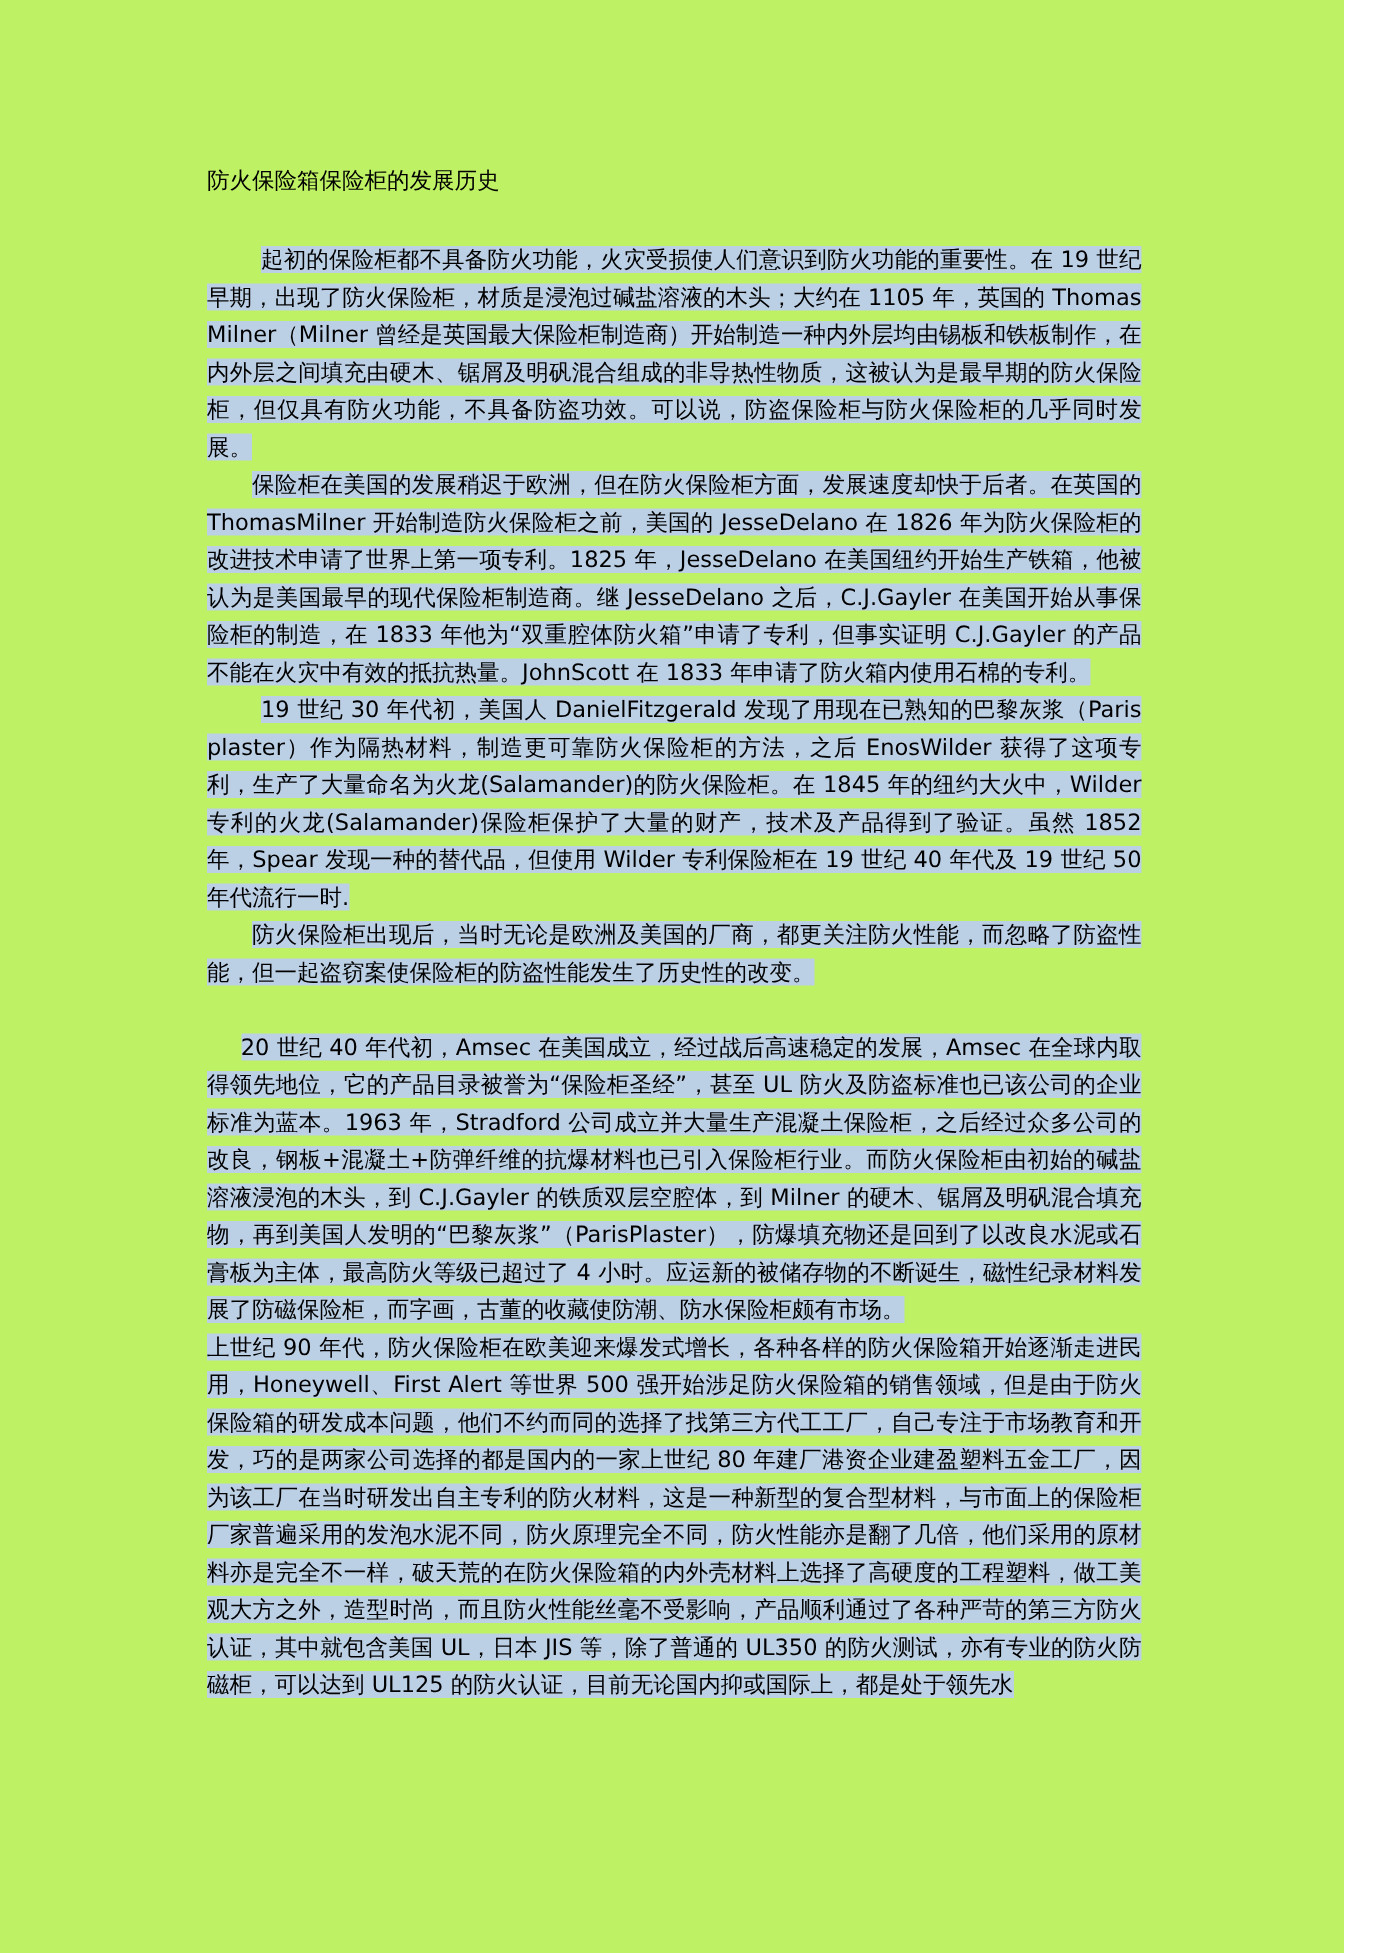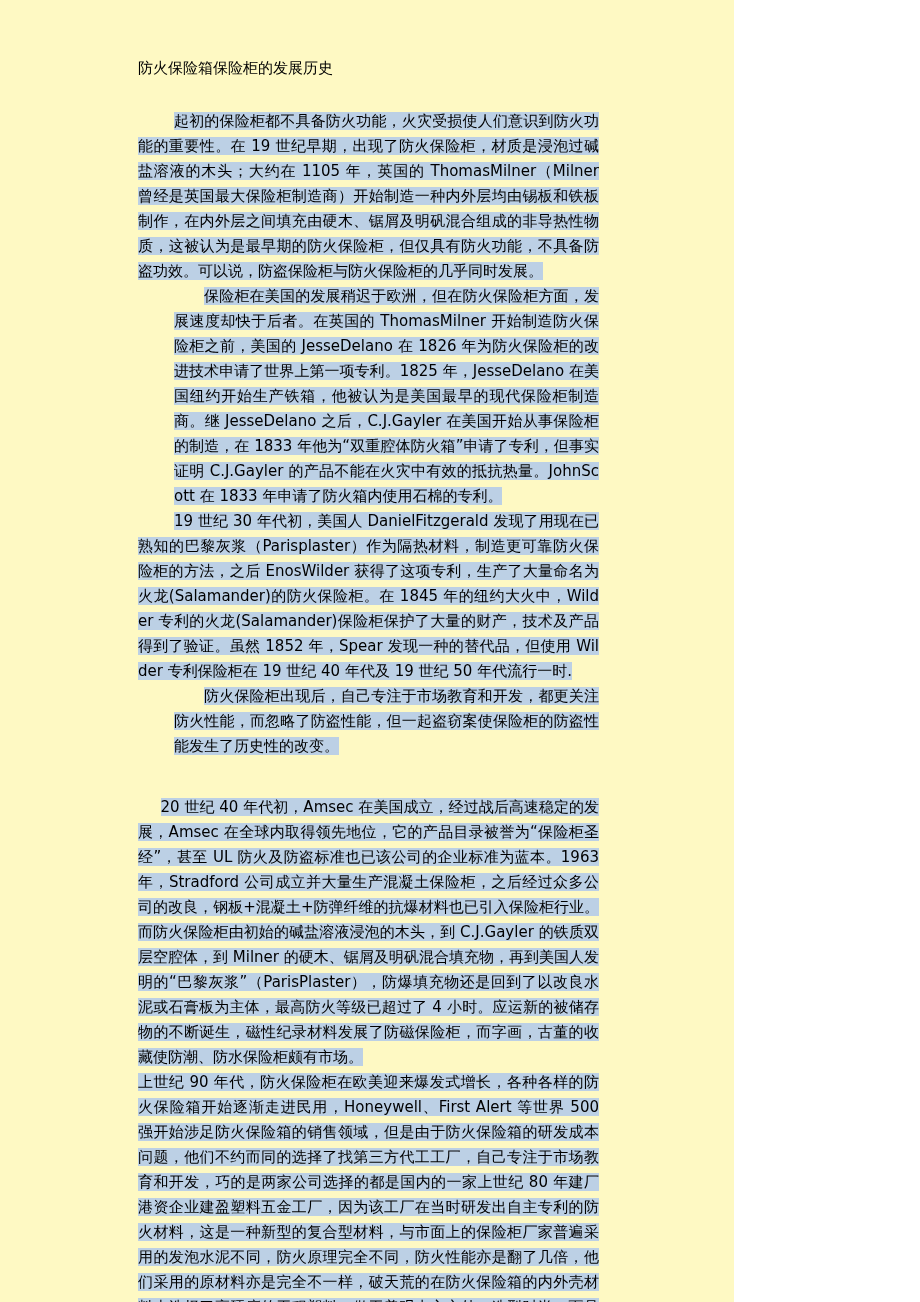--- a/index.html
+++ b/index.html
@@ -5,60 +5,60 @@
   * { box-sizing: border-box; }
   html, body { margin: 0; padding: 0; }
   body {
     width: 920px;
     height: 1302px;
     background: #ffffff;
     color: #000000;
     font-family: "DejaVu Sans", "Liberation Sans", sans-serif;
   }
   .page {
-    width: 734px;
+    width: 896px;
     height: 1302px;
-    padding: 56px 135px 0 138px;
+    padding: 108px 135px 0 138px;
     overflow: hidden;
-    background: #fef9c3;
+    background: #bef264;
   }
   .doc-title {
     font-size: 15px;
     line-height: 25px;
     font-weight: 400;
     margin: 0 0 28px 0;
   }
   .para {
     font-size: 15px;
     line-height: 25px;
     margin: 0;
     text-align: justify;
     word-break: break-all;
   }
   .sel {
     background-color: var(--sel, #bcd0e5);
   }
-  .ind2  { text-indent: 2em; margin-left: 36px; }
+  .ind2  { text-indent: 2em; }
   .ind24 { text-indent: 2.4em; }
   .ind15 { text-indent: 1.5em; }
-  .gap-above { margin-top: 36px; }
+  .gap-above { margin-top: 25px; }
 </style>
 </head>
 <body>
 
 <div class="page">
 
   <div class="doc-title">防火保险箱保险柜的发展历史</div>
 
   <p class="para ind24"><span class="sel">起初的保险柜都不具备防火功能，火灾受损使人们意识到防火功能的重要性。在 19 世纪早期，出现了防火保险柜，材质是浸泡过碱盐溶液的木头；大约在 1105 年，英国的 ThomasMilner（Milner 曾经是英国最大保险柜制造商）开始制造一种内外层均由锡板和铁板制作，在内外层之间填充由硬木、锯屑及明矾混合组成的非导热性物质，这被认为是最早期的防火保险柜，但仅具有防火功能，不具备防盗功效。可以说，防盗保险柜与防火保险柜的几乎同时发展。</span></p>
 
   <p class="para ind2"><span class="sel">保险柜在美国的发展稍迟于欧洲，但在防火保险柜方面，发展速度却快于后者。在英国的 ThomasMilner 开始制造防火保险柜之前，美国的 JesseDelano 在 1826 年为防火保险柜的改进技术申请了世界上第一项专利。1825 年，JesseDelano 在美国纽约开始生产铁箱，他被认为是美国最早的现代保险柜制造商。继 JesseDelano 之后，C.J.Gayler 在美国开始从事保险柜的制造，在 1833 年他为“双重腔体防火箱”申请了专利，但事实证明 C.J.Gayler 的产品不能在火灾中有效的抵抗热量。JohnScott 在 1833 年申请了防火箱内使用石棉的专利。</span></p>
 
   <p class="para ind24"><span class="sel">19 世纪 30 年代初，美国人 DanielFitzgerald 发现了用现在已熟知的巴黎灰浆（Parisplaster）作为隔热材料，制造更可靠防火保险柜的方法，之后 EnosWilder 获得了这项专利，生产了大量命名为火龙(Salamander)的防火保险柜。在 1845 年的纽约大火中，Wilder 专利的火龙(Salamander)保险柜保护了大量的财产，技术及产品得到了验证。虽然 1852 年，Spear 发现一种的替代品，但使用 Wilder 专利保险柜在 19 世纪 40 年代及 19 世纪 50 年代流行一时.</span></p>
 
-  <p class="para ind2"><span class="sel">防火保险柜出现后，自己专注于市场教育和开发，都更关注防火性能，而忽略了防盗性能，但一起盗窃案使保险柜的防盗性能发生了历史性的改变。</span></p>
+  <p class="para ind2"><span class="sel">防火保险柜出现后，当时无论是欧洲及美国的厂商，都更关注防火性能，而忽略了防盗性能，但一起盗窃案使保险柜的防盗性能发生了历史性的改变。</span></p>
 
   <p class="para ind15 gap-above"><span class="sel">20 世纪 40 年代初，Amsec 在美国成立，经过战后高速稳定的发展，Amsec 在全球内取得领先地位，它的产品目录被誉为“保险柜圣经”，甚至 UL 防火及防盗标准也已该公司的企业标准为蓝本。1963 年，Stradford 公司成立并大量生产混凝土保险柜，之后经过众多公司的改良，钢板+混凝土+防弹纤维的抗爆材料也已引入保险柜行业。而防火保险柜由初始的碱盐溶液浸泡的木头，到 C.J.Gayler 的铁质双层空腔体，到 Milner 的硬木、锯屑及明矾混合填充物，再到美国人发明的“巴黎灰浆”（ParisPlaster），防爆填充物还是回到了以改良水泥或石膏板为主体，最高防火等级已超过了 4 小时。应运新的被储存物的不断诞生，磁性纪录材料发展了防磁保险柜，而字画，古董的收藏使防潮、防水保险柜颇有市场。</span></p>
 
 
   <p class="para"><span class="sel">上世纪 90 年代，防火保险柜在欧美迎来爆发式增长，各种各样的防火保险箱开始逐渐走进民用，Honeywell、First Alert 等世界 500 强开始涉足防火保险箱的销售领域，但是由于防火保险箱的研发成本问题，他们不约而同的选择了找第三方代工工厂，自己专注于市场教育和开发，巧的是两家公司选择的都是国内的一家上世纪 80 年建厂港资企业建盈塑料五金工厂，因为该工厂在当时研发出自主专利的防火材料，这是一种新型的复合型材料，与市面上的保险柜厂家普遍采用的发泡水泥不同，防火原理完全不同，防火性能亦是翻了几倍，他们采用的原材料亦是完全不一样，破天荒的在防火保险箱的内外壳材料上选择了高硬度的工程塑料，做工美观大方之外，造型时尚，而且防火性能丝毫不受影响，产品顺利通过了各种严苛的第三方防火认证，其中就包含美国 UL，日本 JIS 等，除了普通的 UL350 的防火测试，亦有专业的防火防磁柜，可以达到 UL125 的防火认证，目前无论国内抑或国际上，都是处于领先水</span></p>
 
 </div>
 
 </body></html>

